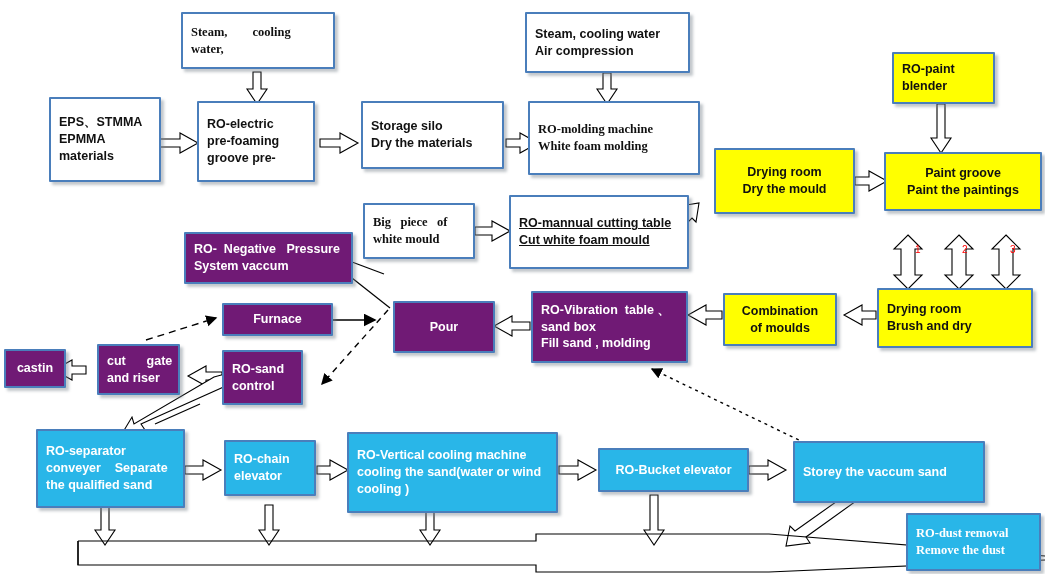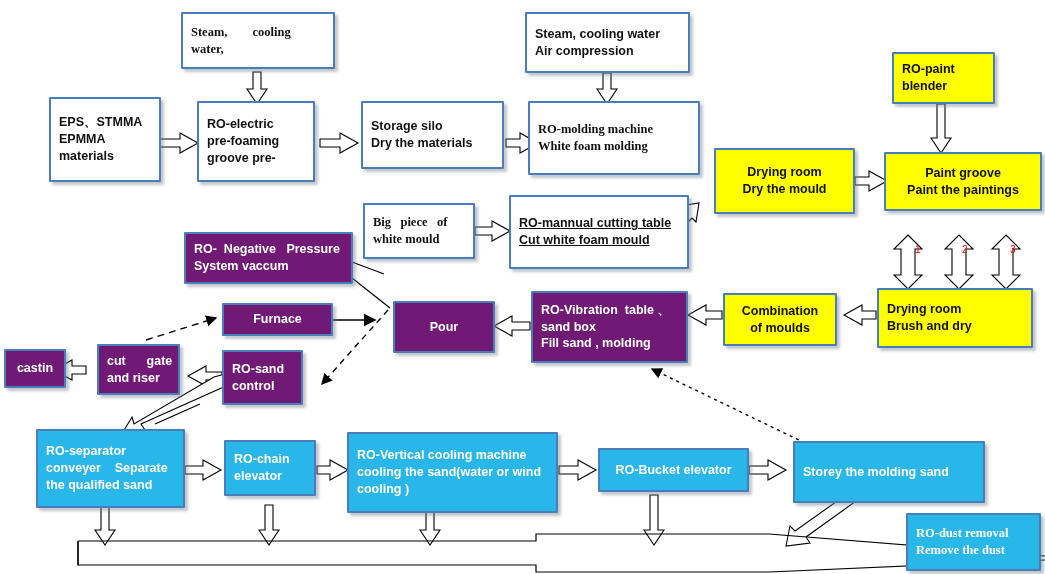--- a/index.html
+++ b/index.html
@@ -253,21 +253,21 @@
     <span class="ln">RO-Vertical cooling machine</span>
     <span class="ln">cooling the sand(water or wind</span>
     <span class="ln">cooling )</span>
   </div>
 
   <div class="node cyan center" style="left:598px;top:448px;width:151px;height:44px;">
     <span class="ln">RO-Bucket elevator</span>
   </div>
 
   <div class="node cyan" style="left:793px;top:441px;width:192px;height:62px;">
-    <span class="ln">Storey the molding sand</span>
+    <span class="ln">Storey the vaccum sand</span>
   </div>
 
   <div class="node cyan serifbox" style="left:906px;top:513px;width:135px;height:58px;">
     <span class="ln">RO-dust removal</span>
     <span class="ln">Remove the dust</span>
   </div>
 
   <div class="num" style="left:915px;top:244px;">1</div>
   <div class="num" style="left:962px;top:244px;">2</div>
   <div class="num" style="left:1010px;top:244px;">3</div>

